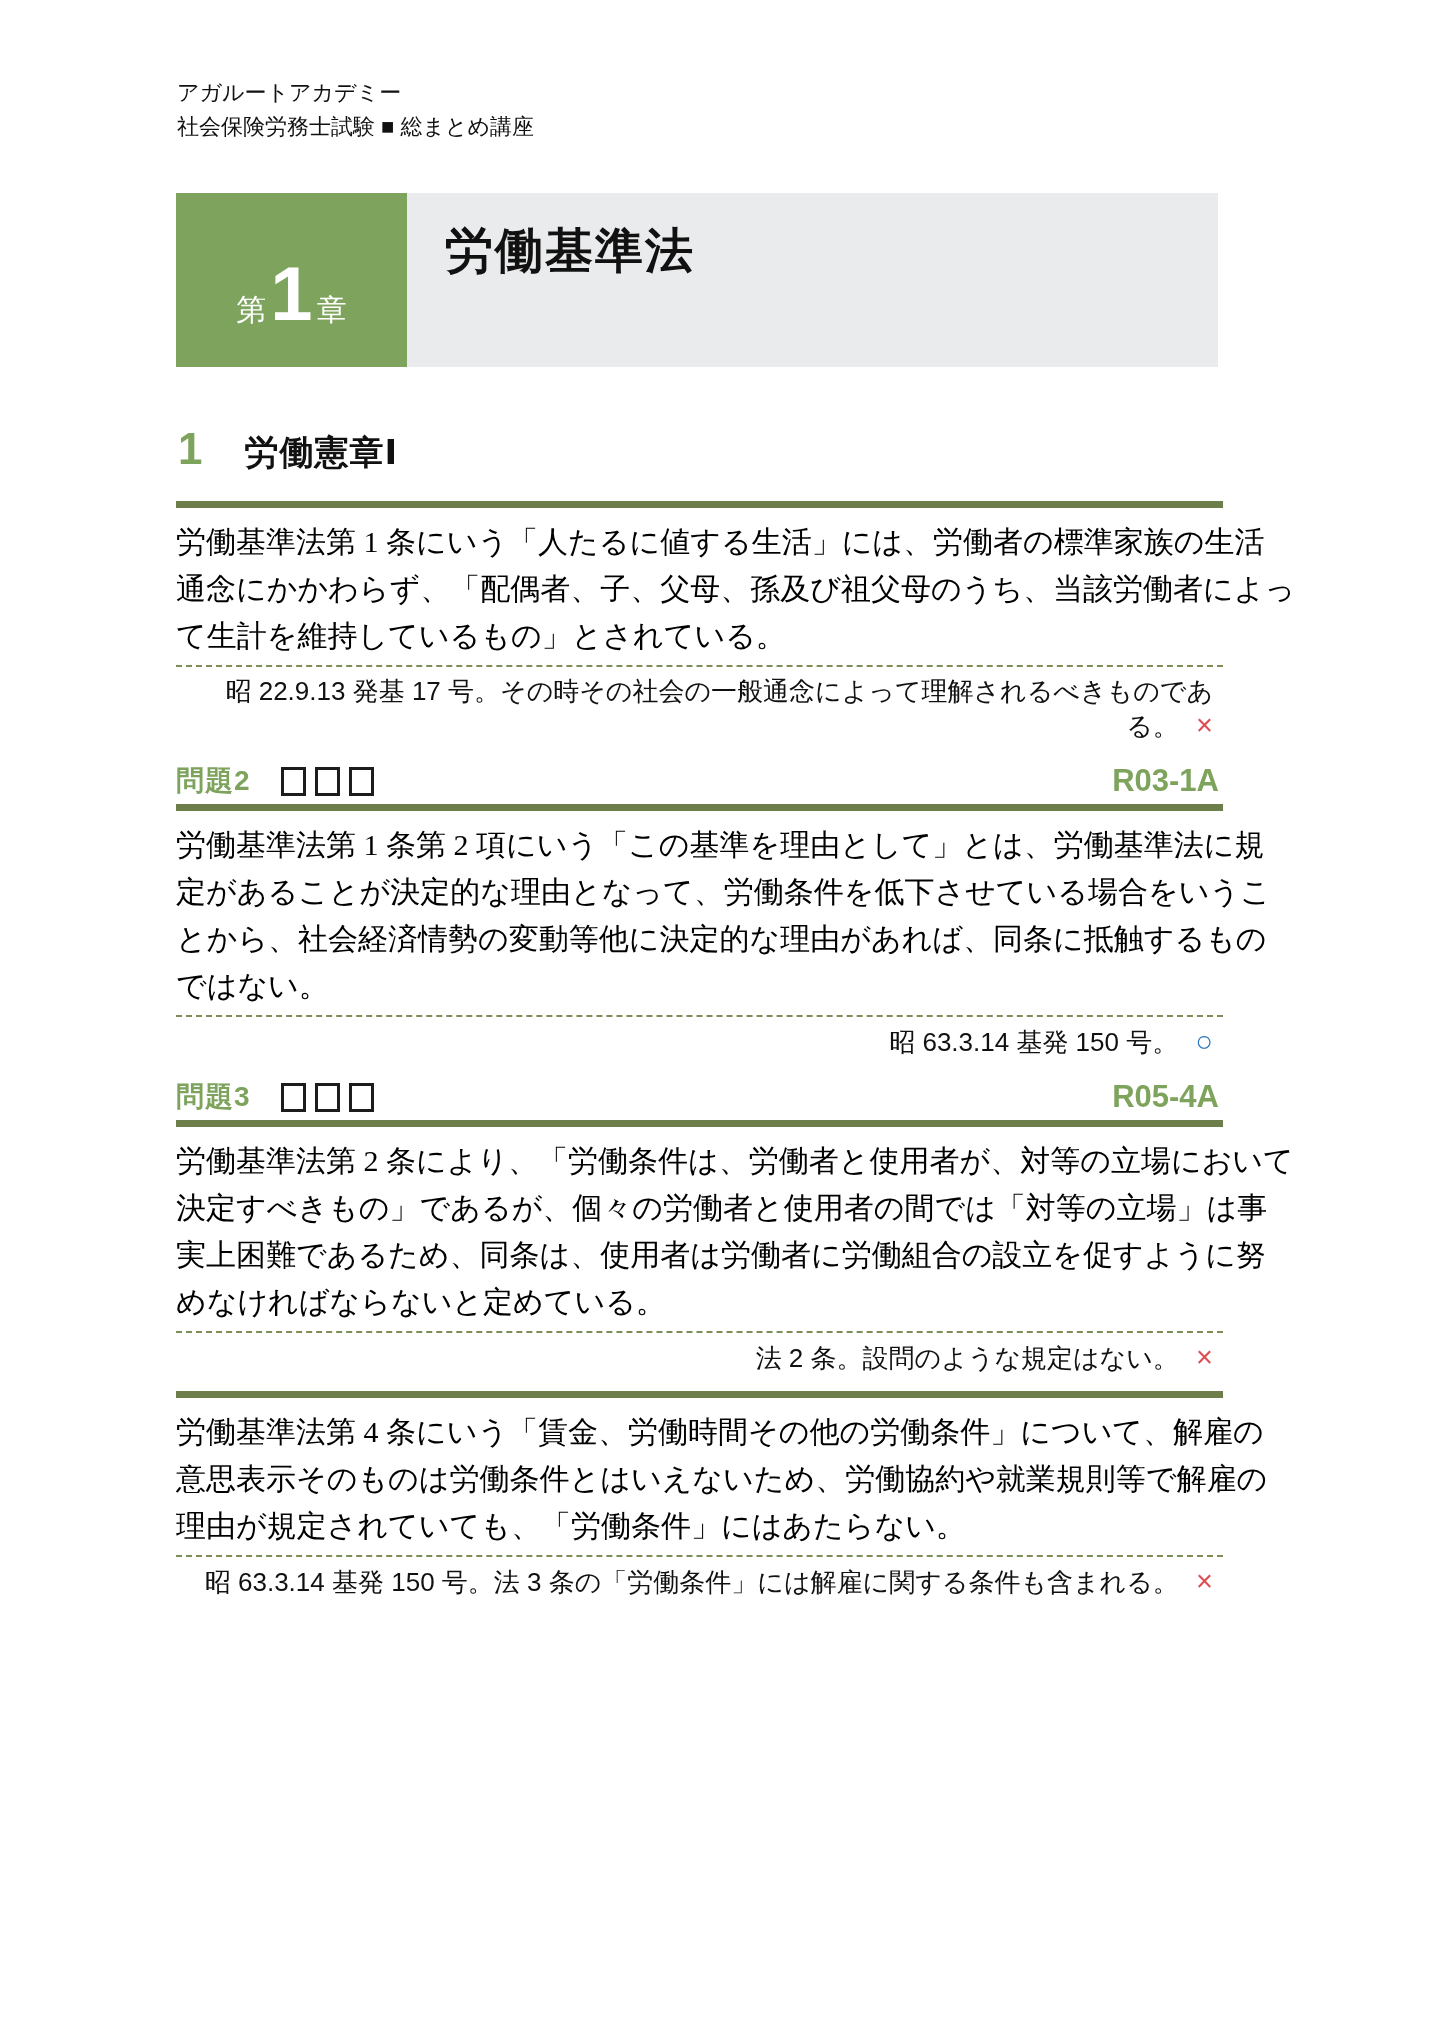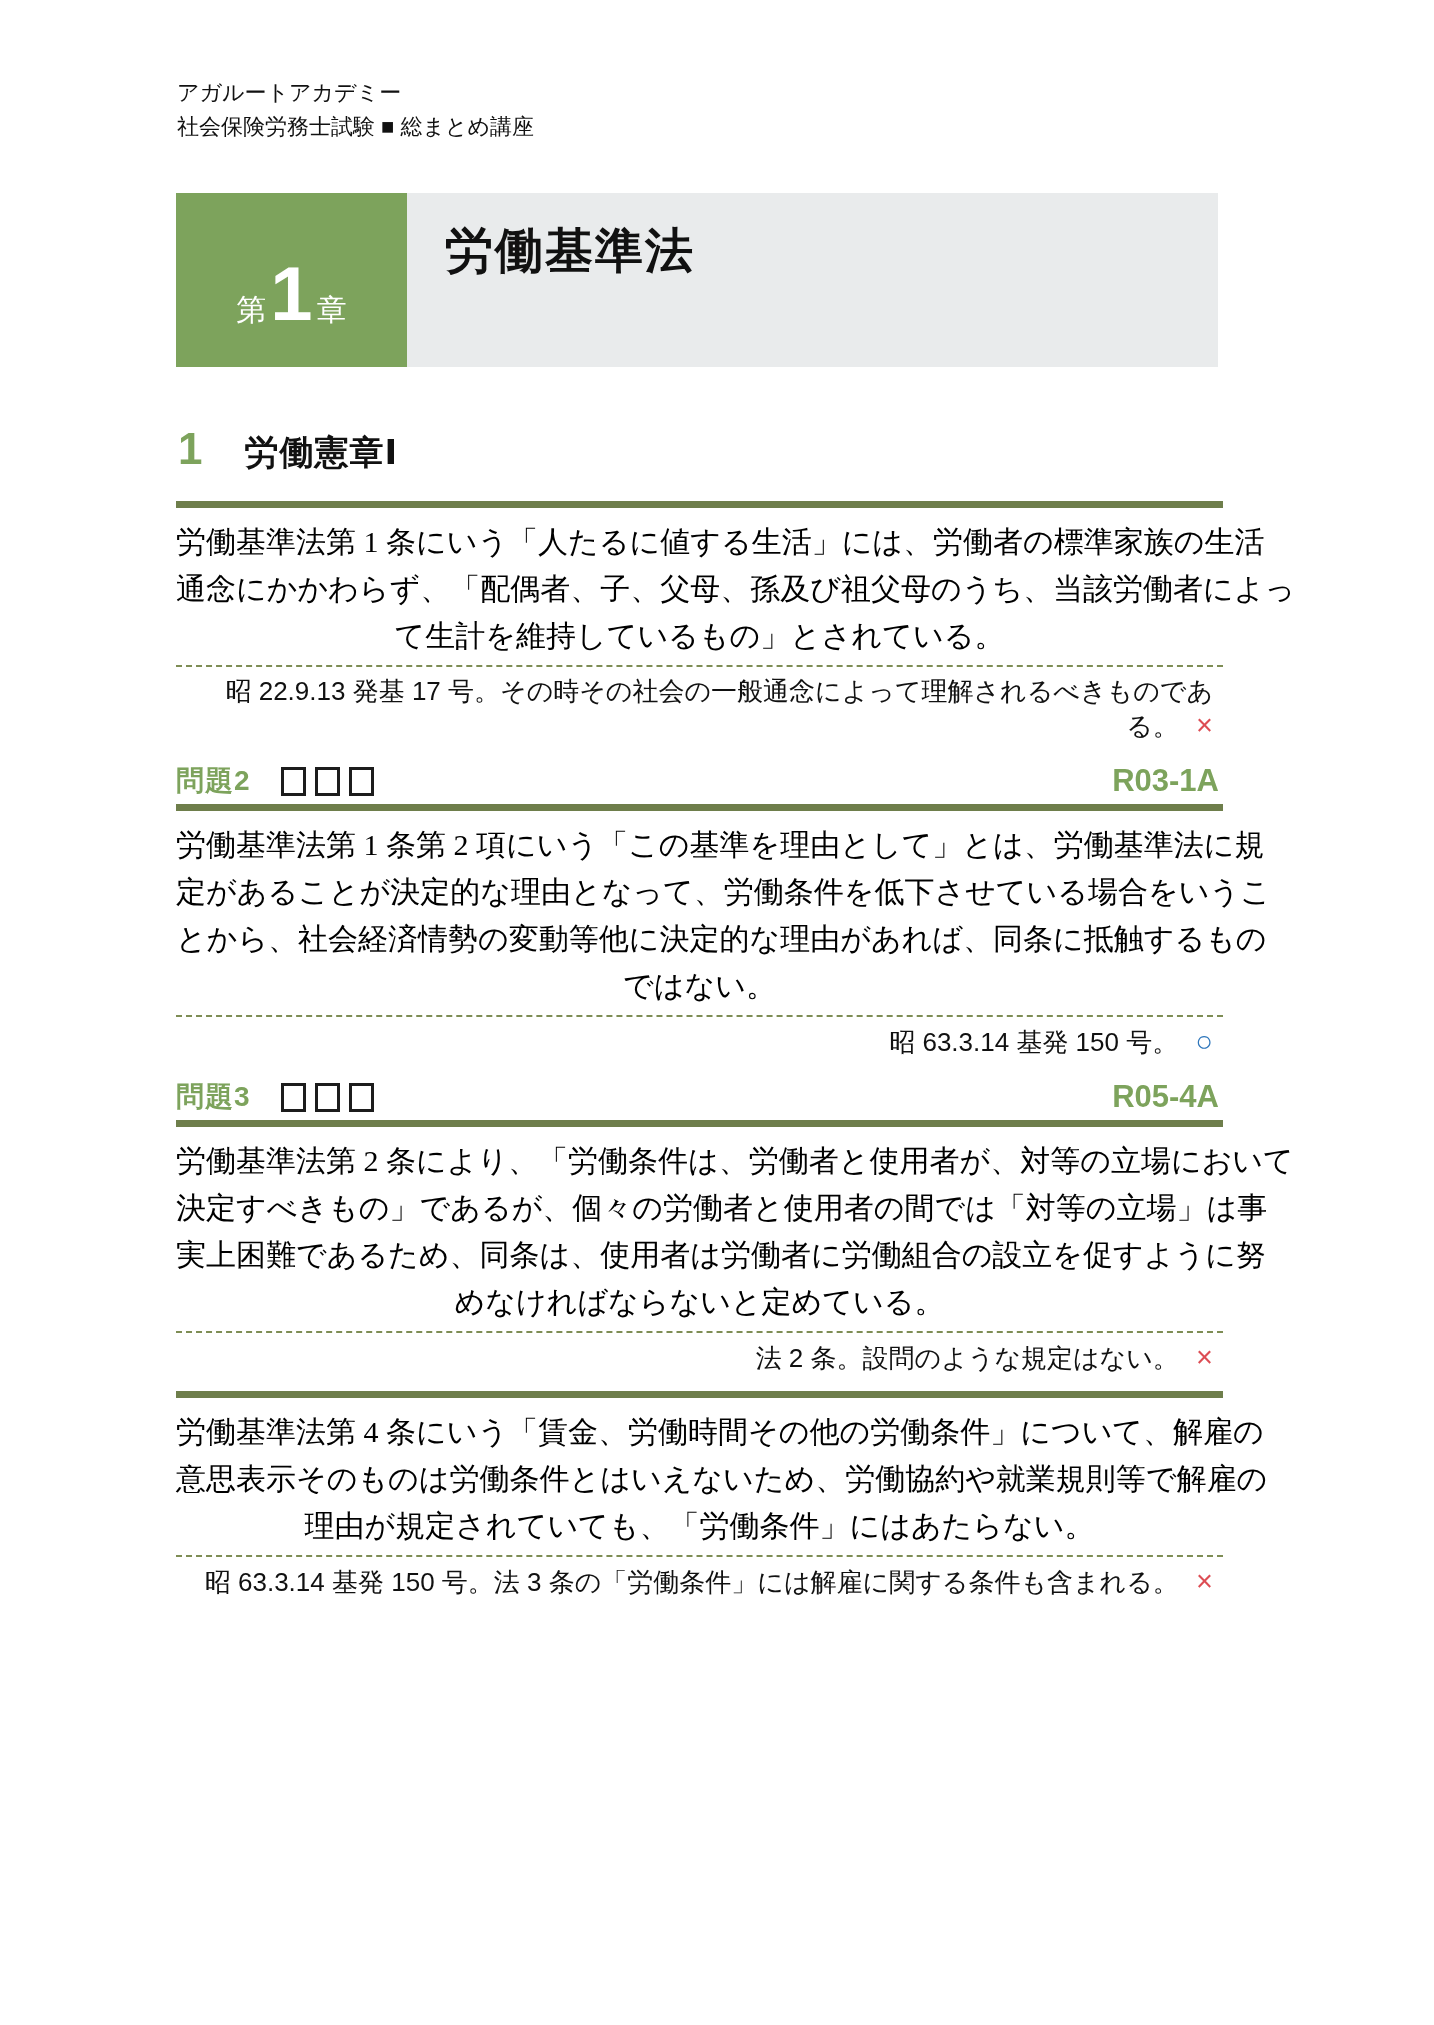--- a/index.html
+++ b/index.html
@@ -52,21 +52,21 @@
   .p-label { color:var(--green,#7da35c); font-size:28px; font-weight:bold; letter-spacing:1px; }
   .p-boxes { display:flex; gap:9px; margin-left:30px; }
   .cbox { width:25px; height:29px; border:3px solid #1c1c1c; background:#fff; }
   .p-code { margin-left:auto; color:var(--green,#7da35c); font-size:31px; font-weight:bold; padding-right:4px; }
   .p-bar { height:7px; background:var(--olive,#6e7e4b); margin-top:1px; }
   .p-body {
     margin-top:10px;
     font-family:"Liberation Serif","DejaVu Serif",serif;
     font-size:30px; line-height:47px; color:#000;
   }
-  .p-body .line { white-space:nowrap;text-align:center; }
+  .p-body .line { white-space:nowrap; }
   .p-answer {
     margin-top:6px;
     border-top:2px dashed var(--dash,#7e8d55);
     padding-top:7px; padding-right:10px;
     text-align:right;
     font-size:26px; line-height:34px; color:#111;
   }
   .a-mark { margin-left:10px; font-size:29px; font-weight:bold; }
   .a-mark.red { color:var(--mark-red,#dd4d54); font-weight:normal; }
   .a-mark.blue { color:var(--mark-blue,#2e76bb); font-weight:normal; }

